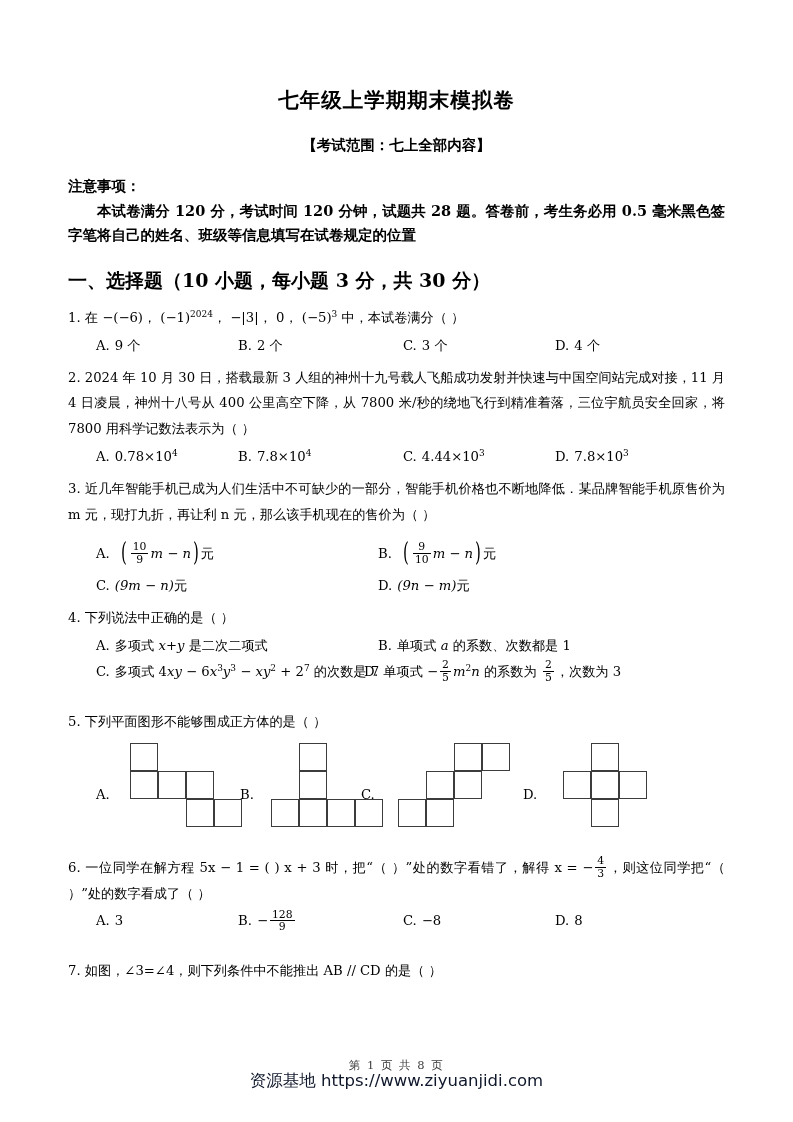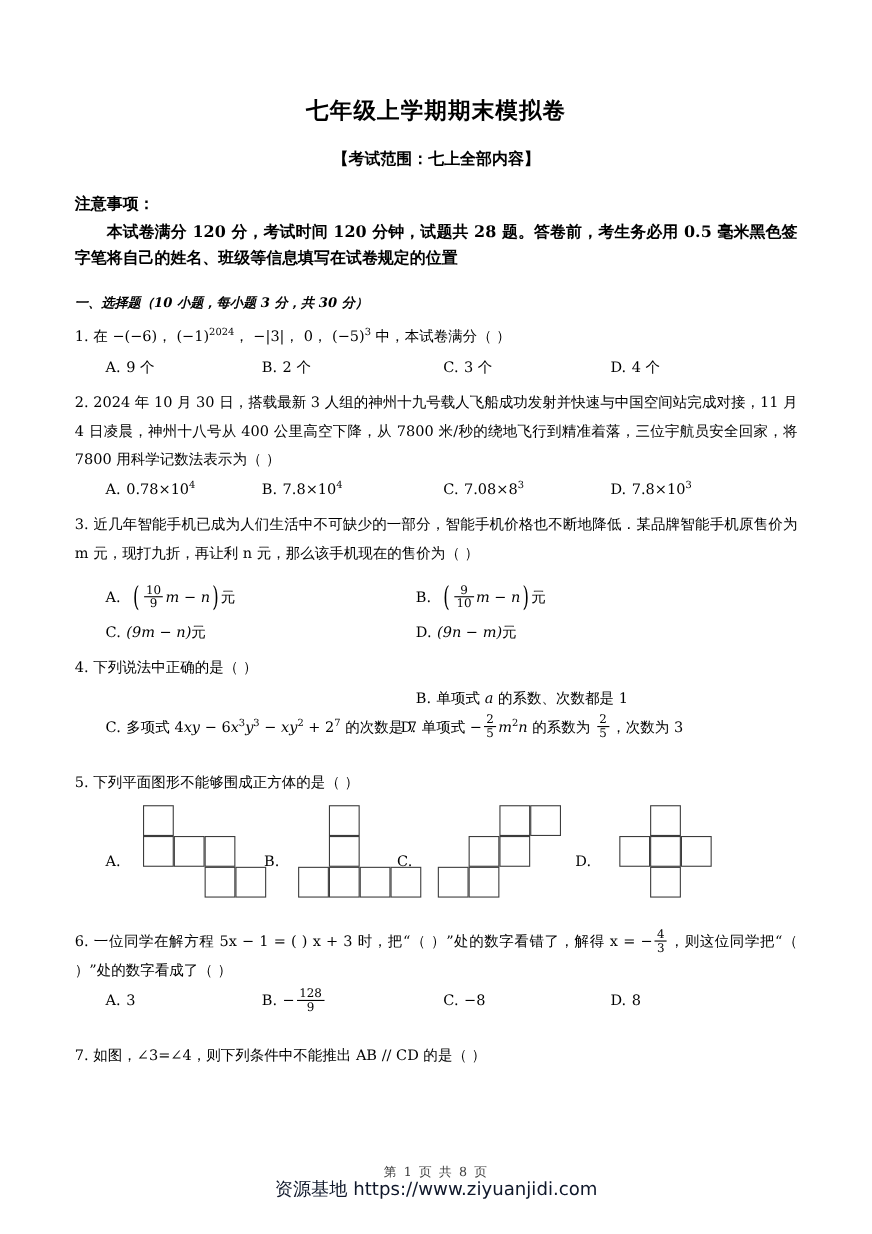--- a/index.html
+++ b/index.html
@@ -57,25 +57,24 @@
     font-size: 14.5px;
     font-weight: bold;
     line-height: 1.62;
     margin: 0 0 20px 0;
     text-indent: 29px;
     text-align: justify;
   }
 
   
   .section-head {
-    font-size: 12px;
+    font-size: 19px;
     font-weight: bold;
     margin: 0 0 10px 0;
     line-height: 1.5;
-    font-style: italic;
   }
 
   
   .q {
     margin: 0 0 6px 0;
   }
   .q-stem {
     font-size: 13.2px;
     line-height: 1.95;
     text-align: justify;
@@ -217,21 +216,21 @@
 
     <div class="q">
       <div class="q-stem">
         <span>2.</span>
         <span>2024 年 10 月 30 日，搭载最新 3 人组的神州十九号载人飞船成功发射并快速与中国空间站完成对接，11 月 4 日凌晨，神州十八号从 400 公里高空下降，从 7800 米/秒的绕地飞行到精准着落，三位宇航员安全回家，将 7800 用科学记数法表示为（  ）</span>
       </div>
       <div class="opts">
         <div class="opts-row">
           <span class="opt a"><span class="lbl">A.</span><span>0.78×10</span><sup>4</sup></span>
           <span class="opt b"><span class="lbl">B.</span><span>7.8×10</span><sup>4</sup></span>
-          <span class="opt c"><span class="lbl">C.</span><span>7.08×8</span><sup>3</sup></span>
+          <span class="opt c"><span class="lbl">C.</span><span>4.44×10</span><sup>3</sup></span>
           <span class="opt d"><span class="lbl">D.</span><span>7.8×10</span><sup>3</sup></span>
         </div>
       </div>
     </div>
 
     <div class="q">
       <div class="q-stem">
         <span>3.</span>
         <span>近几年智能手机已成为人们生活中不可缺少的一部分，智能手机价格也不断地降低．某品牌智能手机原售价为 m 元，现打九折，再让利 n 元，那么该手机现在的售价为（  ）</span>
       </div>
@@ -253,20 +252,21 @@
       </div>
     </div>
 
     <div class="q">
       <div class="q-stem">
         <span>4.</span>
         <span>下列说法中正确的是（  ）</span>
       </div>
       <div class="opts">
         <div class="opts-row">
+          <span class="opt half-a"><span class="lbl">A.</span><span>多项式 <span class="it">x</span>+<span class="it">y</span> 是二次二项式</span></span>
           <span class="opt half-b"><span class="lbl">B.</span><span>单项式 <span class="it">a</span> 的系数、次数都是 1</span></span>
         </div>
         <div class="opts-row tall">
           <span class="opt half-a"><span class="lbl">C.</span><span>多项式 4<span class="it">xy</span> − 6<span class="it">x</span><sup>3</sup><span class="it">y</span><sup>3</sup> − <span class="it">xy</span><sup>2</sup> + 2<sup>7</sup> 的次数是 7</span></span>
           <span class="opt" style="left:296px"><span class="lbl">D.</span><span>单项式 −<span class="frac"><span class="num">2</span><span class="den">5</span></span><span class="it">m</span><sup>2</sup><span class="it">n</span> 的系数为 <span class="frac"><span class="num">2</span><span class="den">5</span></span>，次数为 3</span></span>
         </div>
       </div>
     </div>
 
     <div class="q">

